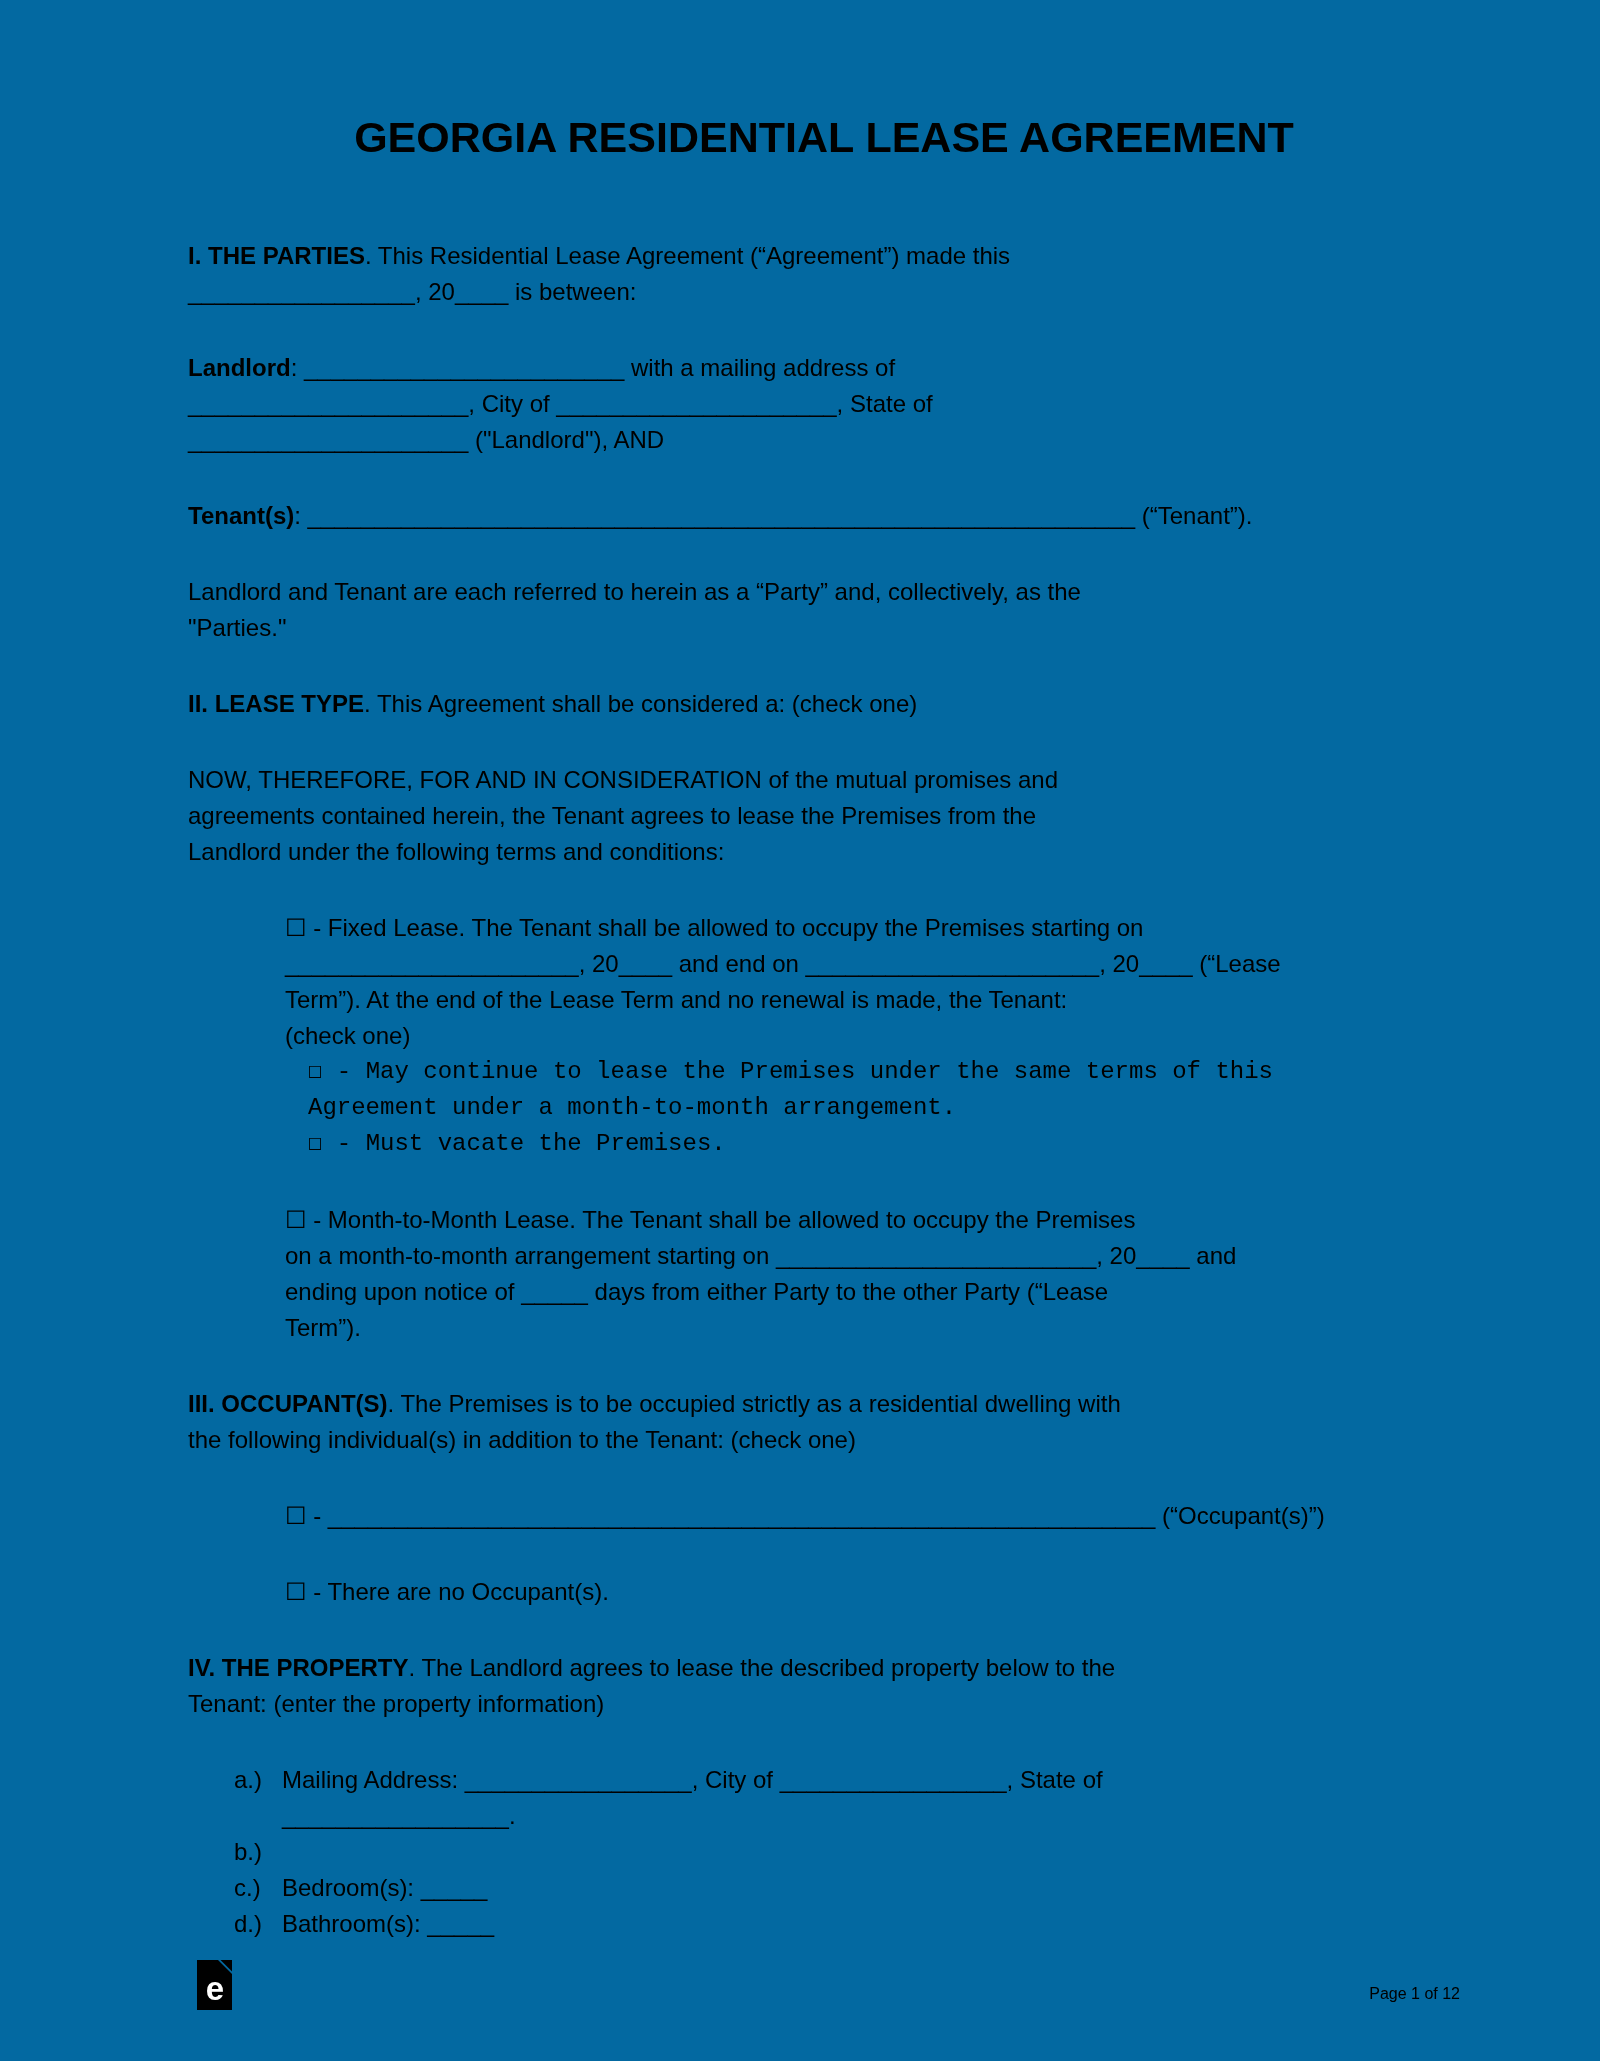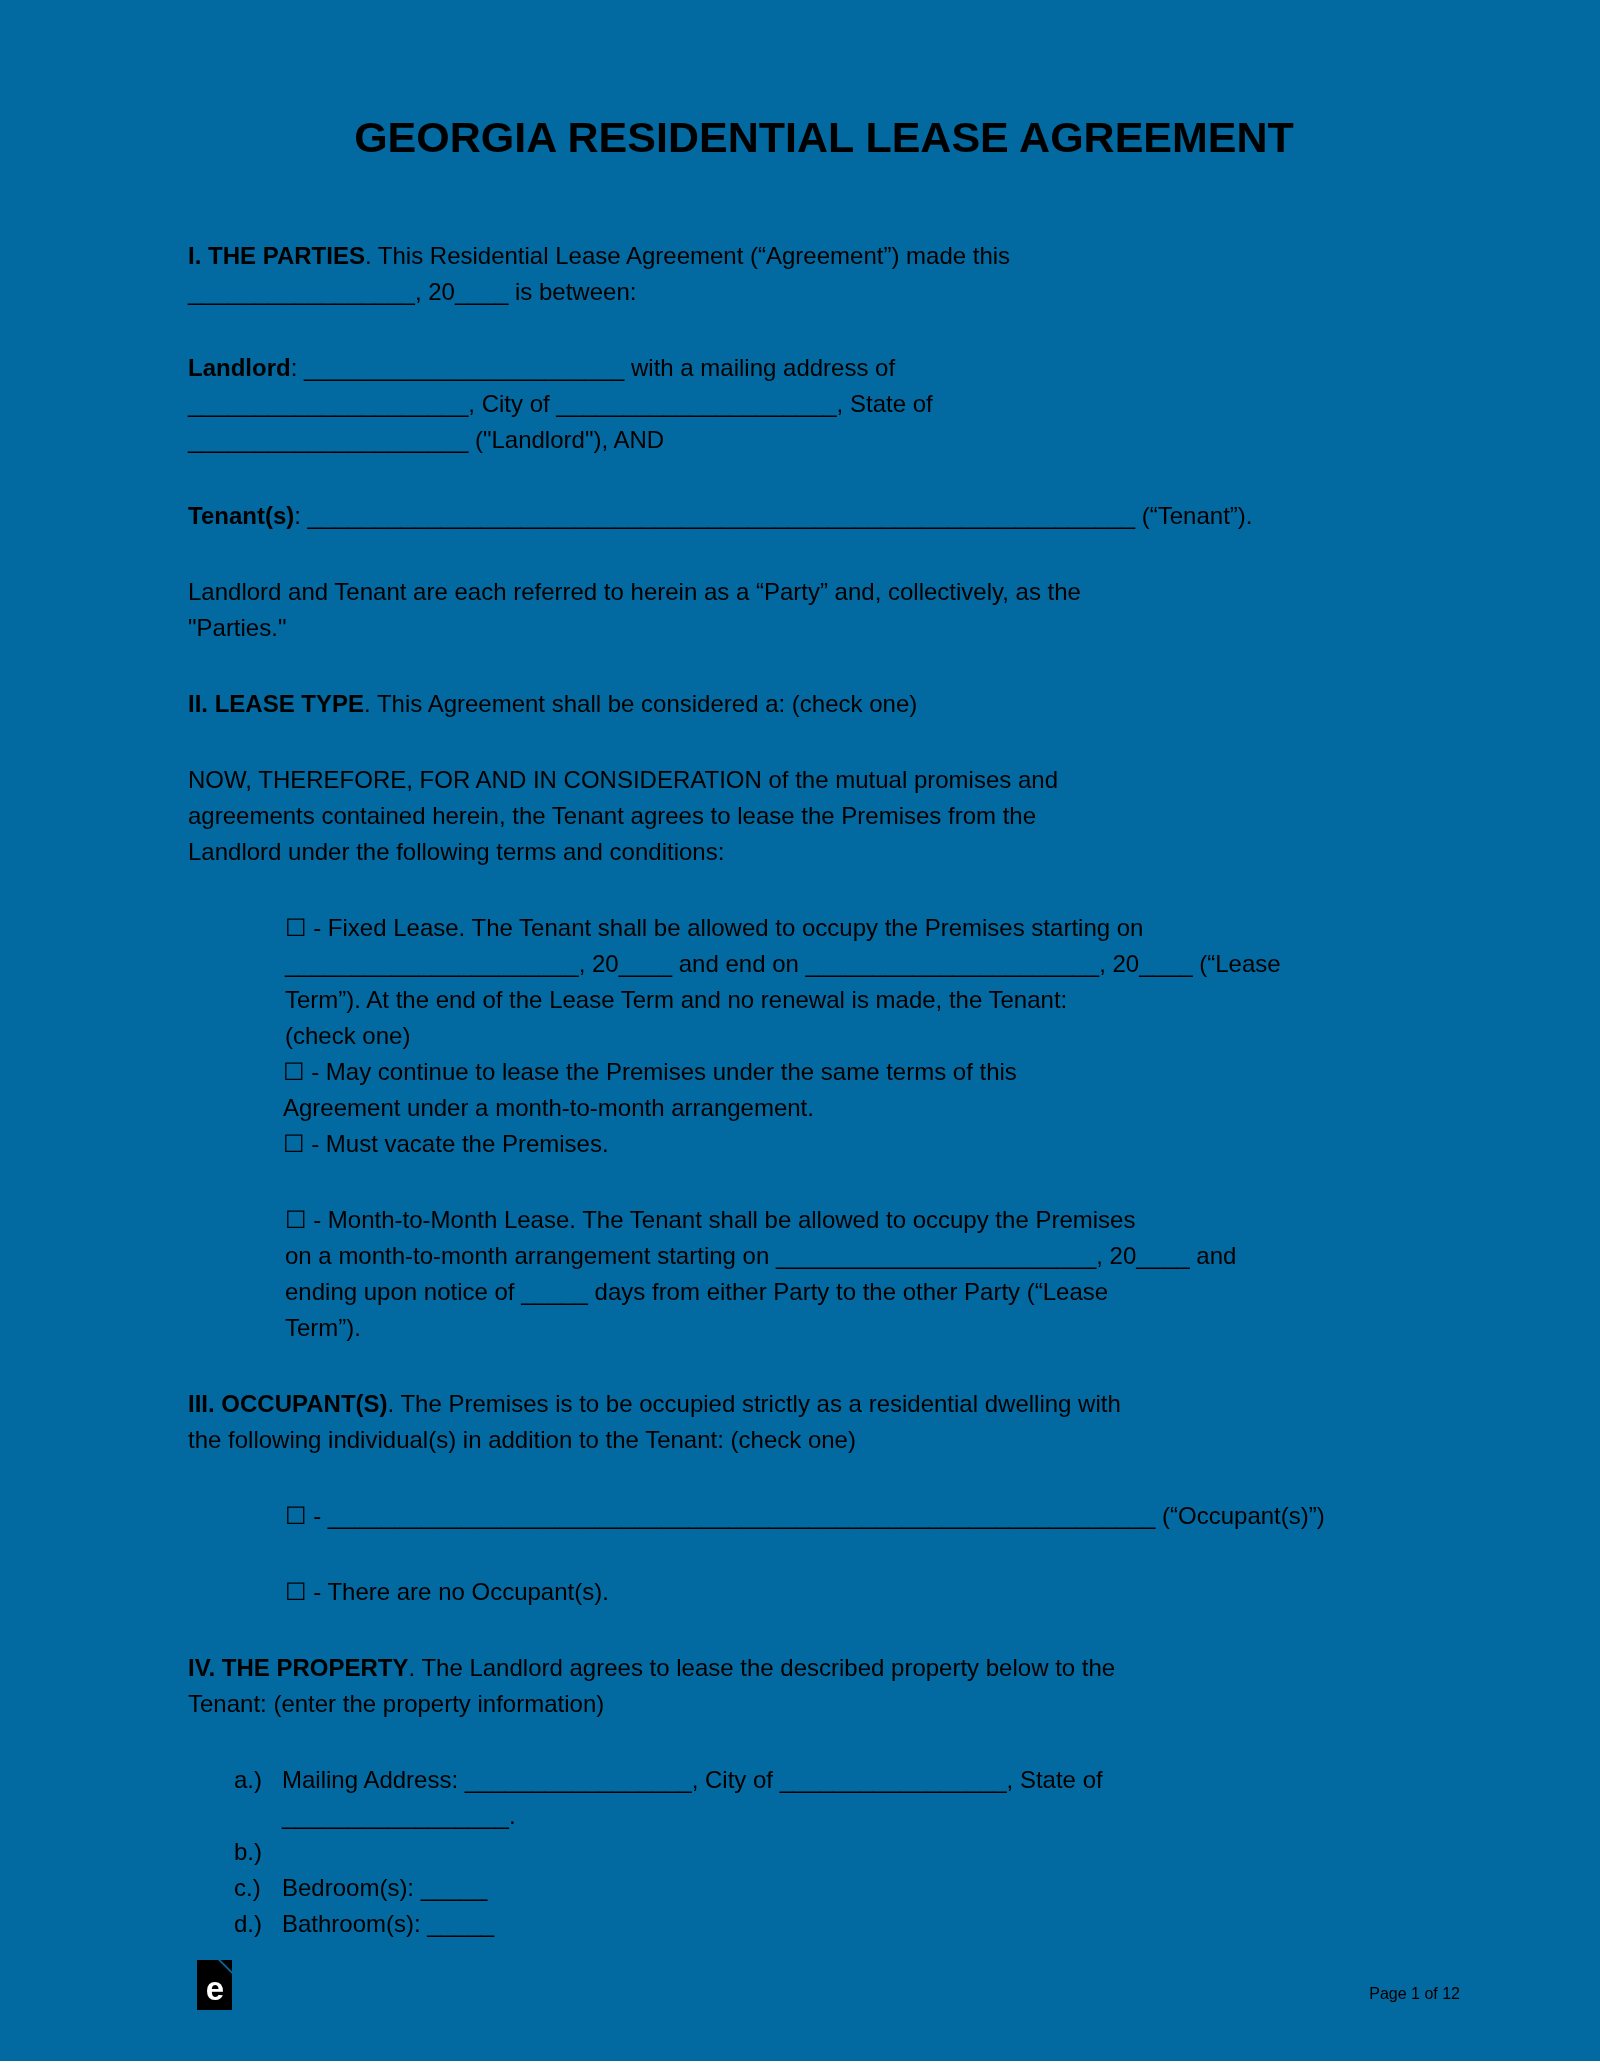--- a/index.html
+++ b/index.html
@@ -20,21 +20,21 @@
     line-height:50px;
     font-weight:bold;
     text-align:center;
     margin:0 0 76px 0;
   }
   .para { margin:40px 0 0 0; white-space:pre-wrap; }
   .first { margin-top:8px; }
   .tight { margin-top:0; }
   .b { font-weight:bold; }
   .ind1 { margin-left:97px; }
-  .ind2 { margin-left:95px; }
+  .ind2 { margin-left:120px;font-family:Liberation Mono, monospace; }
   .plist { margin:40px 0 0 46px; }
   .prow { display:flex; }
   .marker { width:48px; flex:0 0 48px; }
   .ptext { white-space:pre-wrap; }
   .footer {
     position:absolute;
     left:188px; right:140px; top:1960px;
     display:flex;
     justify-content:space-between;
     align-items:flex-start;

